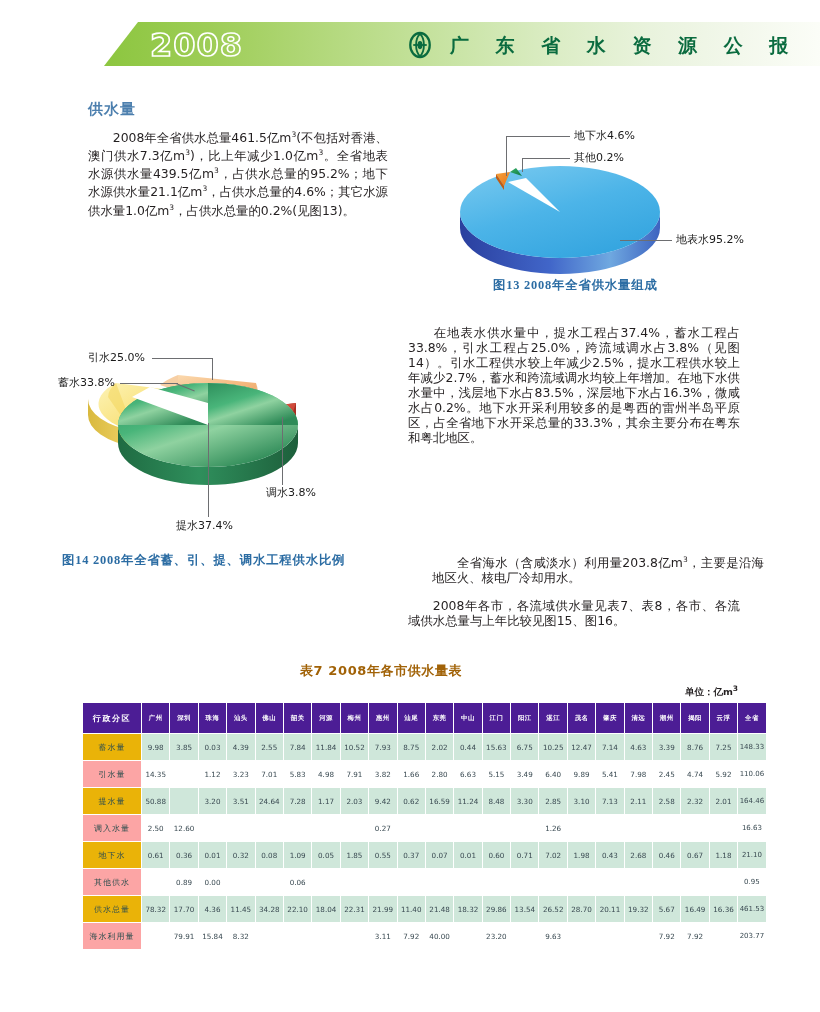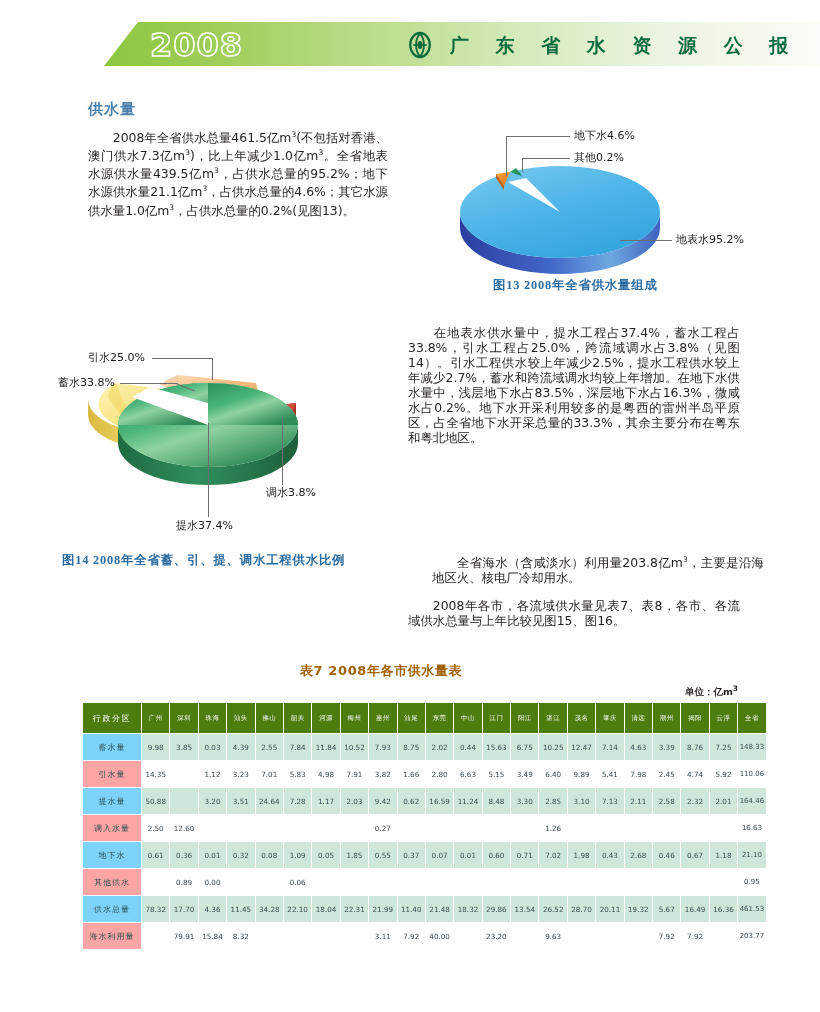--- a/index.html
+++ b/index.html
@@ -138,39 +138,39 @@
   table.supply th, table.supply td {
     text-align: center;
     font-size: 6.6px;
     height: 26px;
     padding: 0;
     color: #3a4a52;
     background: #ffffff;
     overflow: hidden;
   }
   table.supply thead th {
-    background: #4d7c0f;
+    background: #4c1d95;
     color: #ffffff;
-    font-weight: normal;
+    font-weight: bold;
     font-size: 6.4px;
     letter-spacing: 0.5px;
     height: 30px;
   }
   table.supply thead th.rowhead {
     font-size: 8px;
     letter-spacing: 1.6px;
   }
   table.supply tbody tr.odd td { background: #cfe7da; }
   table.supply tbody tr.even td { background: #ffffff; }
   table.supply tbody td.rowlabel {
     font-size: 8px;
     letter-spacing: 1px;
     color: #2f4f4f;
   }
-  table.supply tbody tr.odd td.rowlabel { background: #7dd3fc; }
+  table.supply tbody tr.odd td.rowlabel { background: #eab308; }
   table.supply tbody tr.even td.rowlabel { background: #fca5a5; }
   table.supply td.num { font-size: 7.2px; }
   table.supply td.total-col { font-size: 7px; }
   col.c-label { width: 58px; }
   col.c-data  { width: 27.4px; }
 </style>
 </head>
 <body>
 
 <div class="banner">

